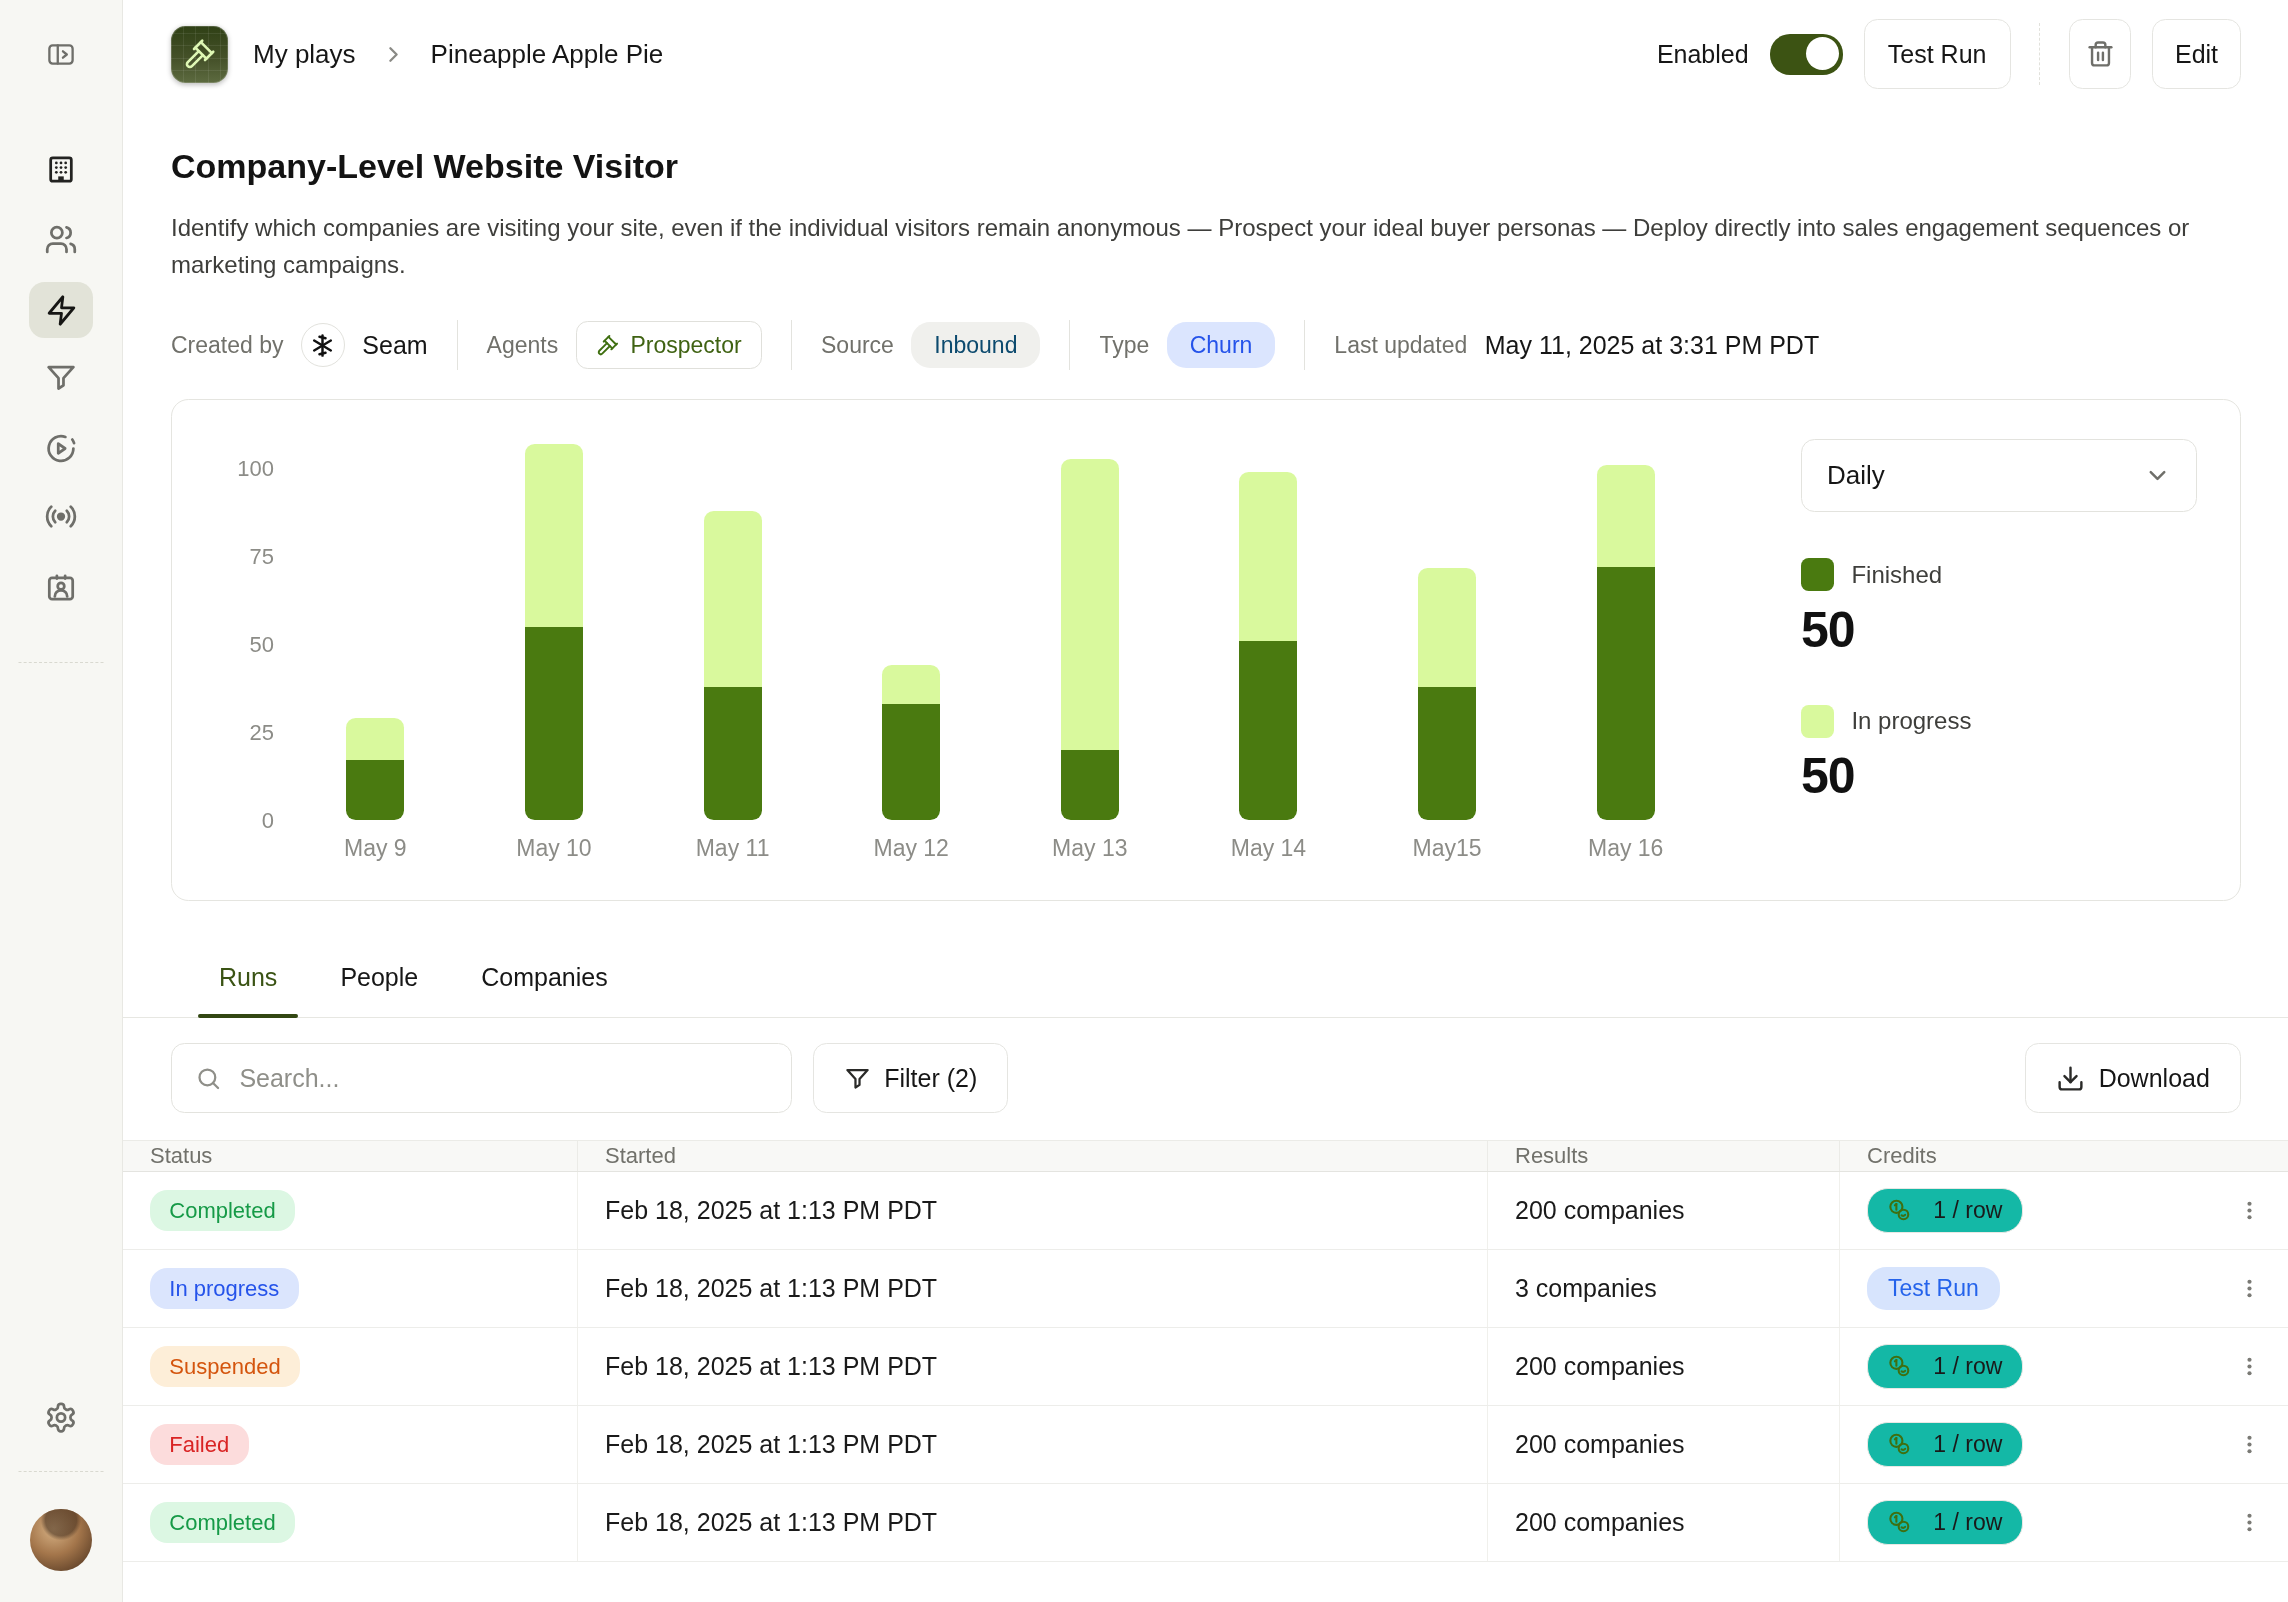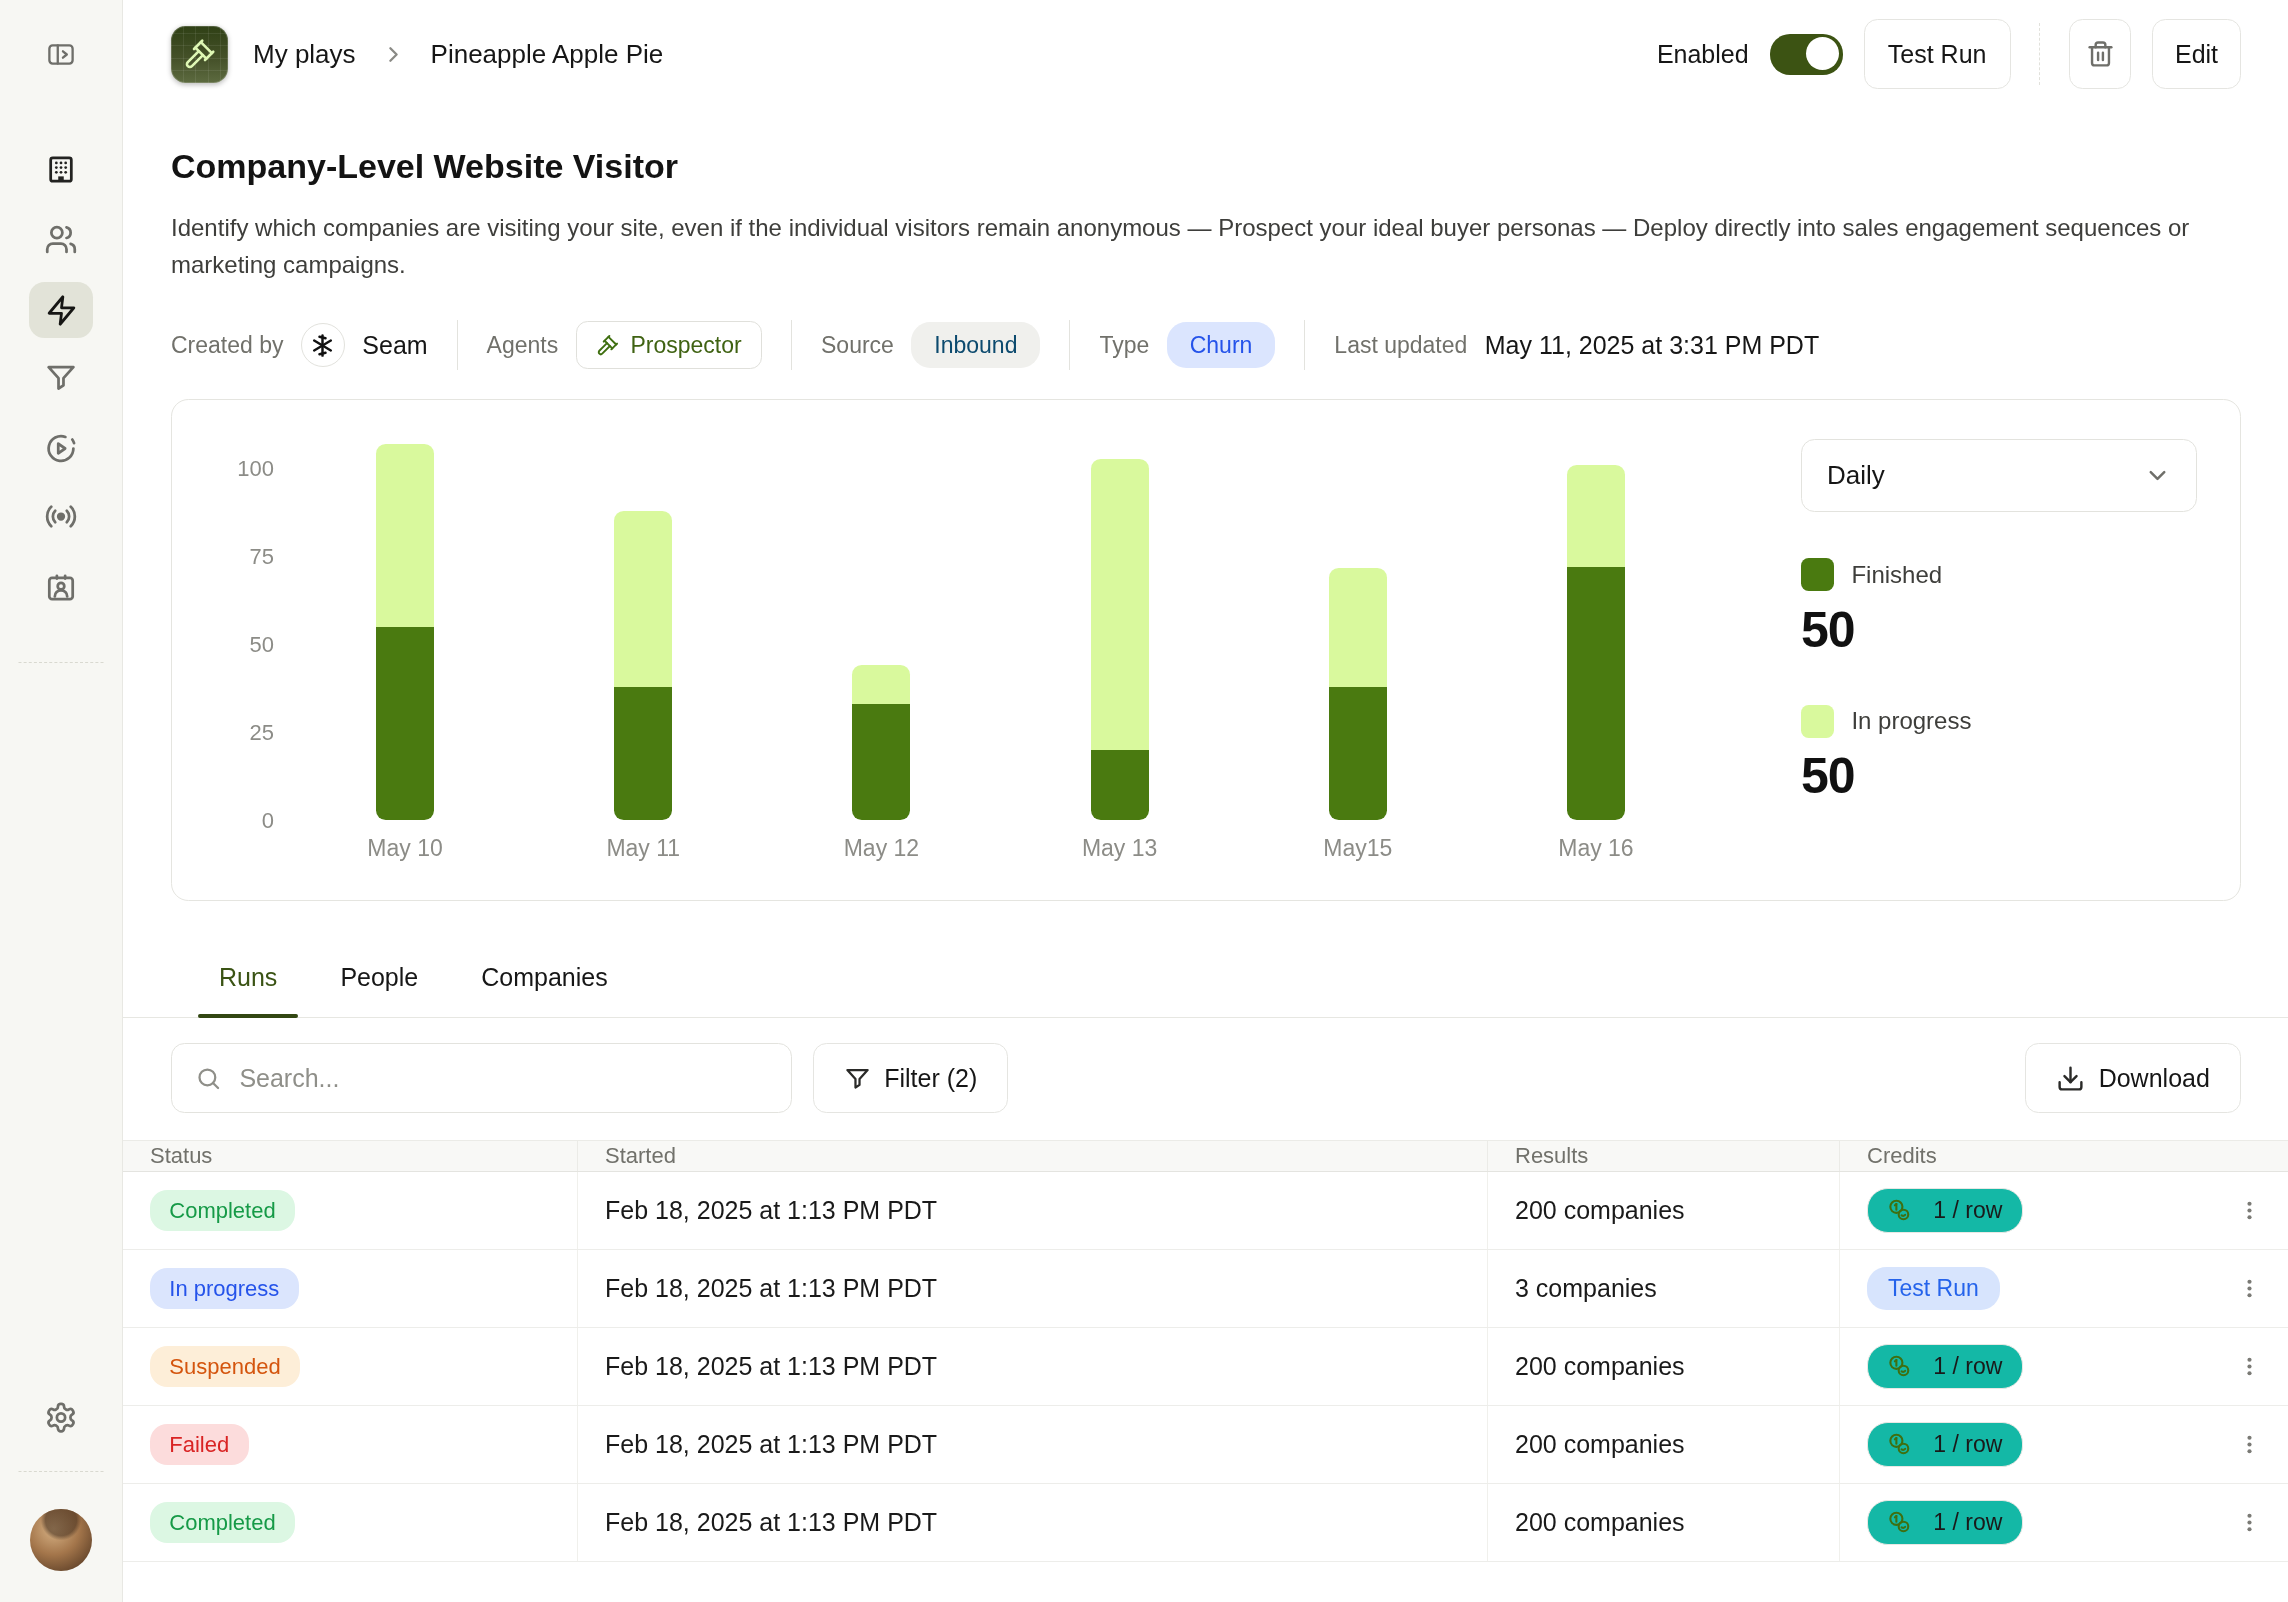--- a/index.html
+++ b/index.html
@@ -305,20 +305,27 @@
         <div class="y-axis">
             <div class="ytick" style="bottom: -13.5px;">0</div>
             <div class="ytick" style="bottom: 74px;">25</div>
             <div class="ytick" style="bottom: 162px;">50</div>
             <div class="ytick" style="bottom: 250px;">75</div>
             <div class="ytick" style="bottom: 338px;">100</div>
           </div>
         <div class="chart-plot">
             <div class="bar-col">
               <div class="stack">
+                <div class="seg seg-top" style="height: 42px; background: rgb(217, 249, 157);"></div>
+                <div class="seg seg-bottom" style="height: 60px; background: rgb(74, 122, 16);"></div>
+              </div>
+              <div class="xlabel">May 9</div>
+            </div>
+            <div class="bar-col">
+              <div class="stack">
                 <div class="seg seg-top" style="height: 183px; background: rgb(217, 249, 157);"></div>
                 <div class="seg seg-bottom" style="height: 193px; background: rgb(74, 122, 16);"></div>
               </div>
               <div class="xlabel">May 10</div>
             </div>
             <div class="bar-col">
               <div class="stack">
                 <div class="seg seg-top" style="height: 176px; background: rgb(217, 249, 157);"></div>
                 <div class="seg seg-bottom" style="height: 133px; background: rgb(74, 122, 16);"></div>
               </div>
@@ -330,20 +337,27 @@
                 <div class="seg seg-bottom" style="height: 116px; background: rgb(74, 122, 16);"></div>
               </div>
               <div class="xlabel">May 12</div>
             </div>
             <div class="bar-col">
               <div class="stack">
                 <div class="seg seg-top" style="height: 291px; background: rgb(217, 249, 157);"></div>
                 <div class="seg seg-bottom" style="height: 70px; background: rgb(74, 122, 16);"></div>
               </div>
               <div class="xlabel">May 13</div>
+            </div>
+            <div class="bar-col">
+              <div class="stack">
+                <div class="seg seg-top" style="height: 169px; background: rgb(217, 249, 157);"></div>
+                <div class="seg seg-bottom" style="height: 179px; background: rgb(74, 122, 16);"></div>
+              </div>
+              <div class="xlabel">May 14</div>
             </div>
             <div class="bar-col">
               <div class="stack">
                 <div class="seg seg-top" style="height: 119px; background: rgb(217, 249, 157);"></div>
                 <div class="seg seg-bottom" style="height: 133px; background: rgb(74, 122, 16);"></div>
               </div>
               <div class="xlabel">May15</div>
             </div>
             <div class="bar-col">
               <div class="stack">

